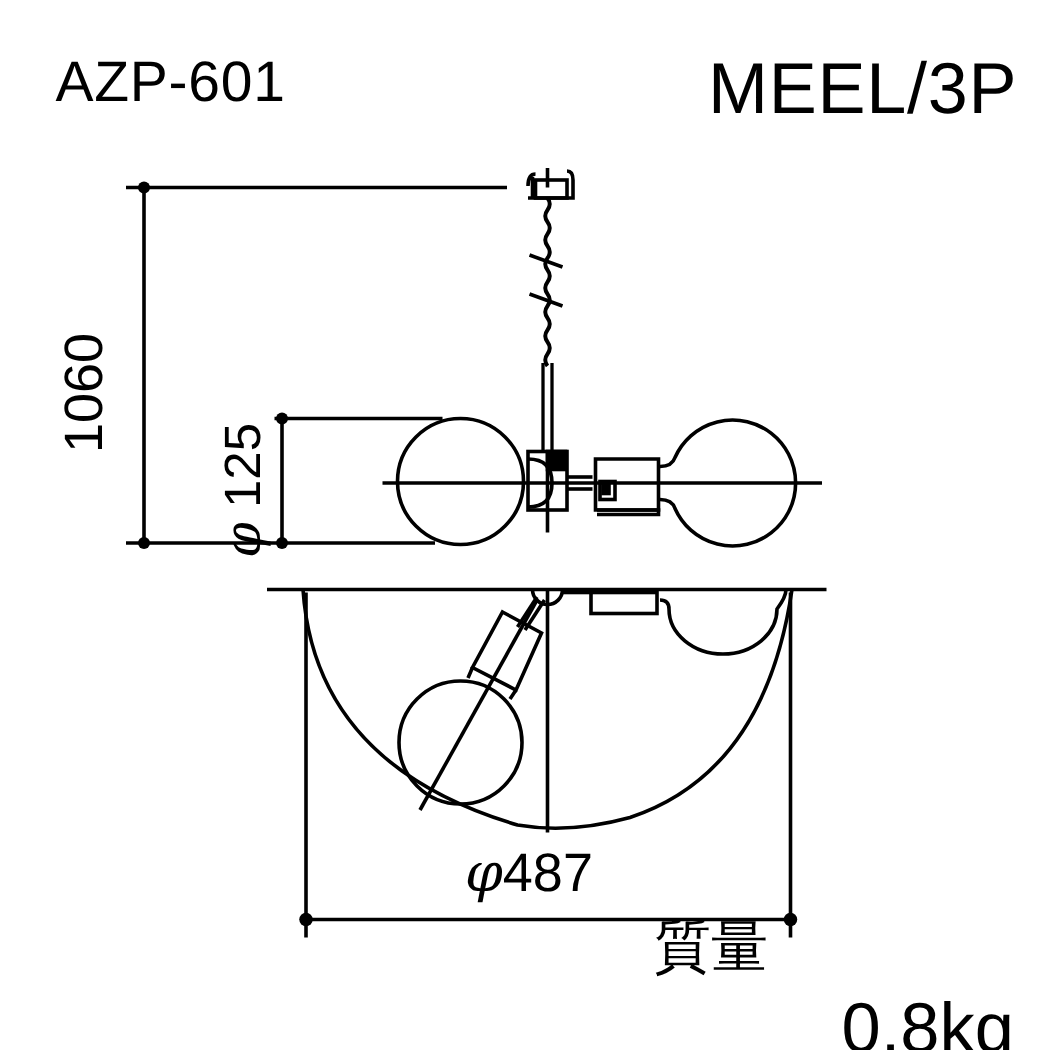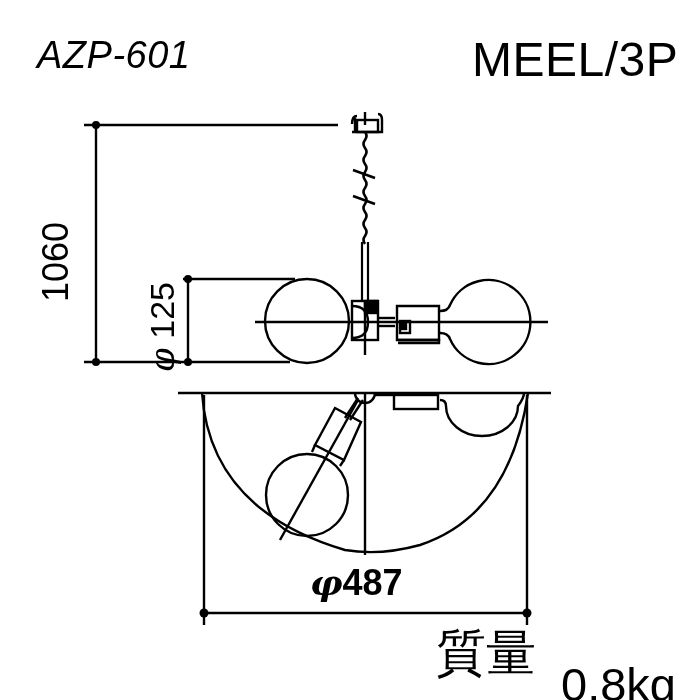--- a/index.html
+++ b/index.html
@@ -1,24 +1,24 @@
 <!DOCTYPE html>
 <html><head>
   <meta charset="utf-8">
   <style>
     html, body { margin: 0; padding: 0; background: #ffffff; }
     body { width: 700px; height: 700px; overflow: hidden; position: relative; font-family: "Liberation Sans", "DejaVu Sans", sans-serif; }
     #canvas { position: absolute; left: 0; top: 0; width: 700px; height: 700px; }
     .txt { position: absolute; color: #000; white-space: nowrap; line-height: 1; font-family: "Liberation Sans", "DejaVu Sans", sans-serif; }
-    .model { left: 37px; top: 36px; font-size: 38px; letter-spacing: 0.5px; font-style: italic; }
+    .model { left: 37px; top: 36px; font-size: 38px; letter-spacing: 0.5px; }
     .variant { left: 472px; top: 36px; font-size: 48px; letter-spacing: 0.5px; }
     .height-dim { left: 38px; top: 242px; font-size: 36px; transform-origin: 0 0; transform: rotate(-90deg) translate(-60px, 0); }
     .globe-dim { left: 145px; top: 372px; font-size: 34px; transform-origin: 0 0; transform: rotate(-90deg); }
-    .dia-dim { left: 310px; top: 564px; font-size: 36px; font-weight: bold; }
-    .mass-label { left: 436px; top: 628px; font-size: 50px; font-family: "DejaVu Sans", sans-serif; }
+    .dia-dim { left: 310px; top: 564px; font-size: 36px; }
+    .mass-label { left: 436px; top: 612px; font-size: 38px; font-family: "DejaVu Sans", sans-serif; }
     .mass-value { left: 561px; top: 661px; font-size: 47px; }
     .phi { font-style: italic; font-family: "DejaVu Serif", serif; }
   </style>
 </head>
 <body>
 
 <svg id="canvas" viewBox="0 0 700 700" xmlns="http://www.w3.org/2000/svg">
   <g fill="none" stroke="#000" stroke-width="2.4" stroke-linecap="butt">
 
     <g>

